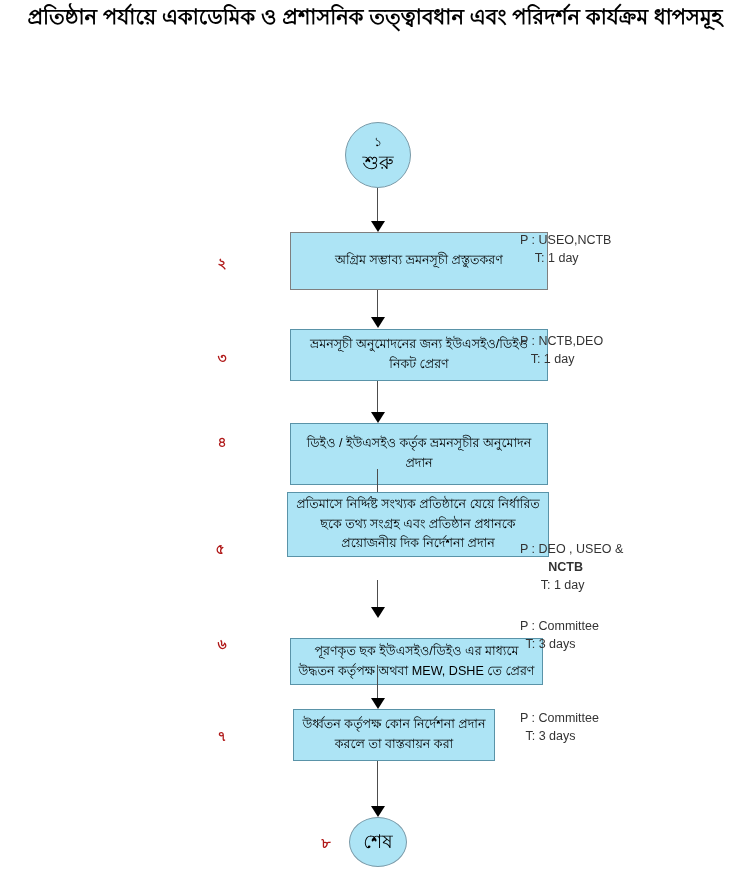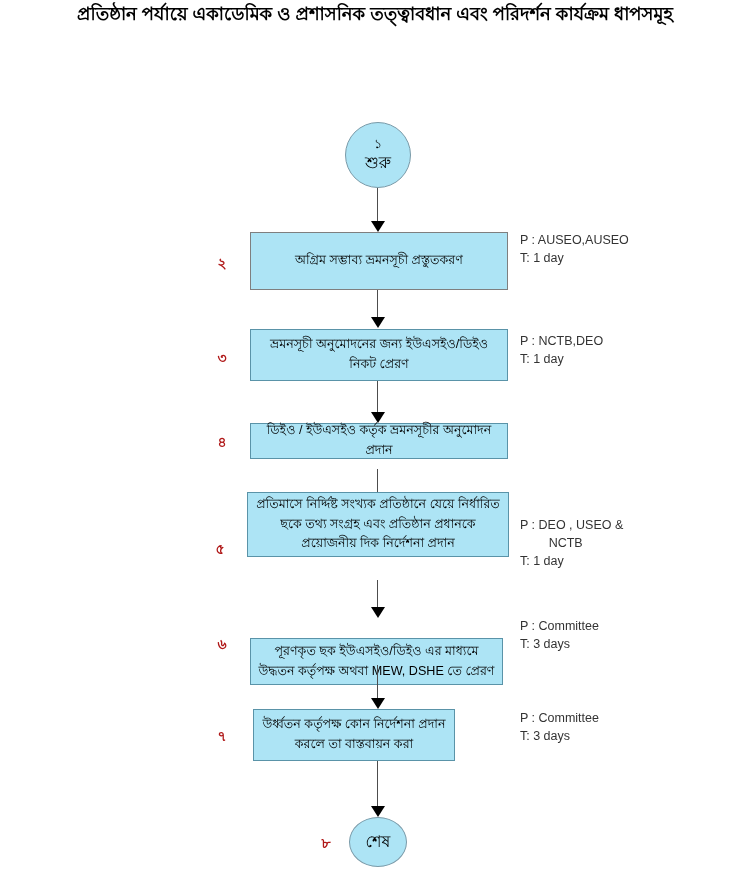--- a/index.html
+++ b/index.html
@@ -15,21 +15,21 @@
     position: relative;
   }
 
   
   #chart-title {
     position: absolute;
     left: 0;
     top: 4px;
     width: 750px;
     text-align: center;
-    font-size: 18px;
+    font-size: 21px;
     font-weight: bold;
     color: #000000;
     letter-spacing: 0px;
     white-space: nowrap;
     line-height: 1.2;
   }
 
   
   #flow-canvas {
     position: absolute;
@@ -51,21 +51,21 @@
     align-items: center;
     justify-content: center;
     color: #000000;
     font-size: 13px;
     line-height: 1.25;
   }
   .terminator .term-num {
     font-size: 12.5px;
   }
   .terminator .term-label {
-    font-size: 16px;
+    font-size: 19px;
   }
 
   #node-start {
     left: 345px;
     top: 122px;
     width: 66px;
     height: 66px;
   }
   #node-end {
     left: 349px;
@@ -81,28 +81,29 @@
     border: 1px solid #7f7f7f;
     box-sizing: border-box;
     display: flex;
     align-items: center;
     justify-content: center;
     text-align: center;
     color: #000000;
     font-size: 12.6px;
     line-height: 1.55;
     padding: 2px 6px;
+    margin-left: 40px;
   }
   .process-box.bordered-blue {
     border-color: #5a93a8;
   }
 
   #box-2 { left: 250px; top: 232px; width: 258px; height: 58px; }
   #box-3 { left: 250px; top: 329px; width: 258px; height: 52px; }
-  #box-4 { left: 250px; top: 423px; width: 258px; height: 36px; }
+  #box-4 { left: 250px; top: 423px; width: 258px; height: 62px; }
   #box-5 { left: 247px; top: 492px; width: 262px; height: 65px; }
   #box-6 { left: 250px; top: 638px; width: 253px; height: 47px; }
   #box-7 { left: 253px; top: 709px; width: 202px; height: 52px; }
 
   
   .connector {
     position: absolute;
     width: 1px;
     background: #4d4d4d;
     left: 377px;
@@ -151,27 +152,27 @@
 
   
   .annotation {
     position: absolute;
     color: #333333;
     font-size: 12.5px;
     line-height: 1.45;
     white-space: nowrap;
   }
   .annotation .ann-line-p { text-align: left; }
-  .annotation .ann-line-t { text-align: left; padding-right: 18px; }
-  .annotation .ann-line-cont { text-align: center; padding-right: 12px; }
+  .annotation .ann-line-t { text-align: center; padding-right: 18px; }
+  .annotation .ann-line-cont { text-align: center; padding-right: 12px; font-weight: bold; }
 
   #ann-2 { left: 520px; top: 231px; }
   #ann-3 { left: 520px; top: 332px; }
   #ann-4 { left: 520px; top: 427px; }
-  #ann-5 { left: 520px; top: 516px; }
+  #ann-5 { left: 520px; top: 540px; }
   #ann-6 { left: 520px; top: 617px; }
   #ann-7 { left: 520px; top: 709px; }
 </style>
 </head>
 <body>
 
 <div id="chart-title">প্রতিষ্ঠান পর্যায়ে একাডেমিক ও প্রশাসনিক তত্ত্বাবধান এবং পরিদর্শন কার্যক্রম ধাপসমূহ</div>
 
 <div id="flow-canvas">
 
@@ -181,21 +182,21 @@
   </div>
 
   <div id="conn-1" class="connector"></div>
   <div id="arrow-1" class="arrowhead"></div>
 
   <div id="box-2" class="process-box">
     <span>অগ্রিম সম্ভাব্য ভ্রমনসূচী প্রস্তুতকরণ</span>
   </div>
   <div id="step-2" class="step-number">২</div>
   <div id="ann-2" class="annotation">
-    <div class="ann-line-p">P : AUSEO,AUSEO</div>
+    <div class="ann-line-p">P : USEO,NCTB</div>
     <div class="ann-line-t">T: 1 day</div>
   </div>
 
   <div id="conn-2" class="connector"></div>
   <div id="arrow-2" class="arrowhead"></div>
 
   <div id="box-3" class="process-box bordered-blue">
     <span>ভ্রমনসূচী অনুমোদনের জন্য ইউএসইও/ডিইও নিকট  প্রেরণ</span>
   </div>
   <div id="step-3" class="step-number">৩</div>

